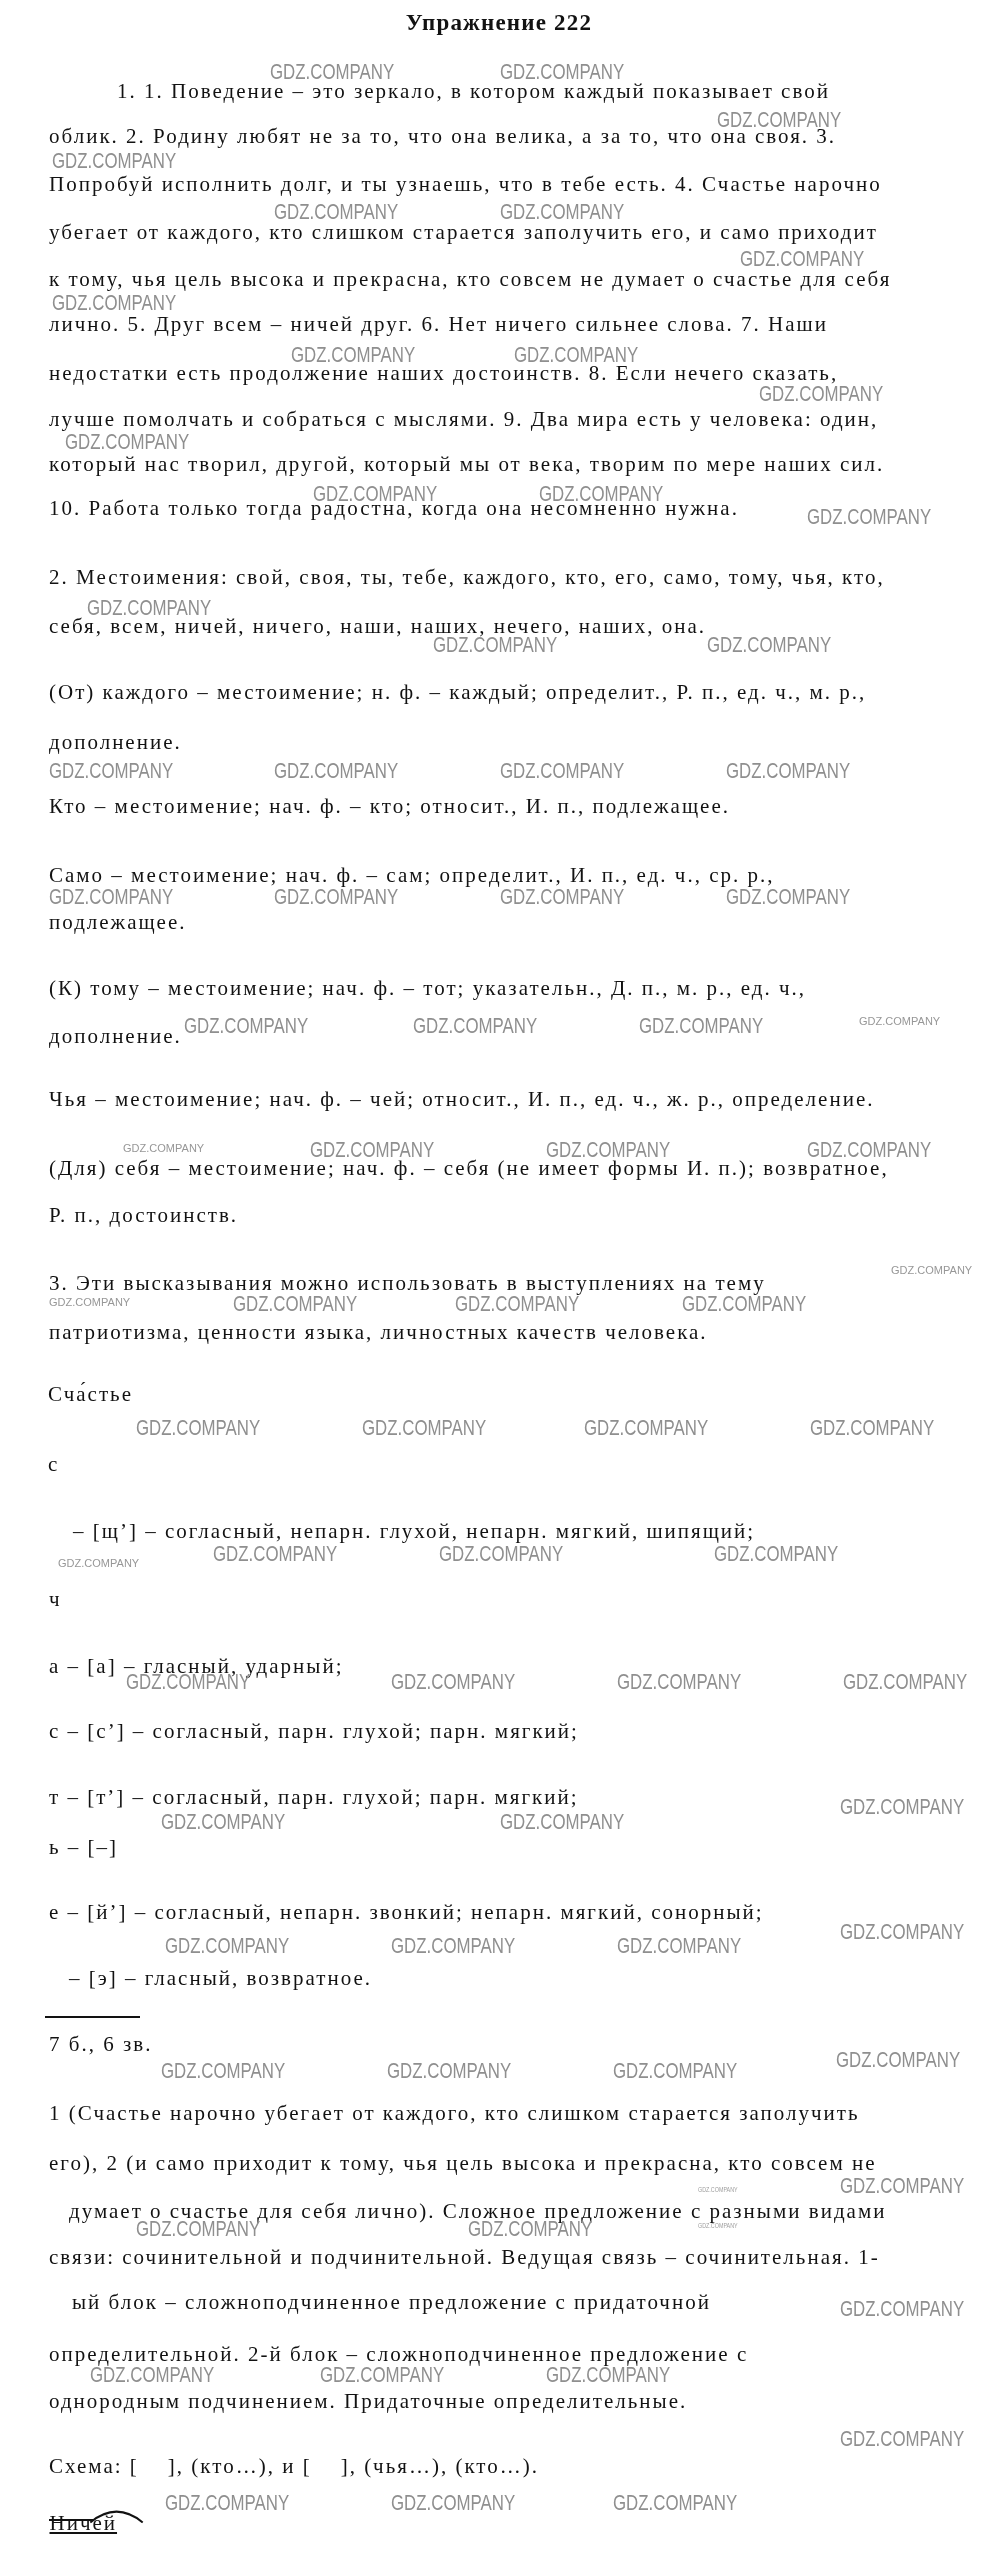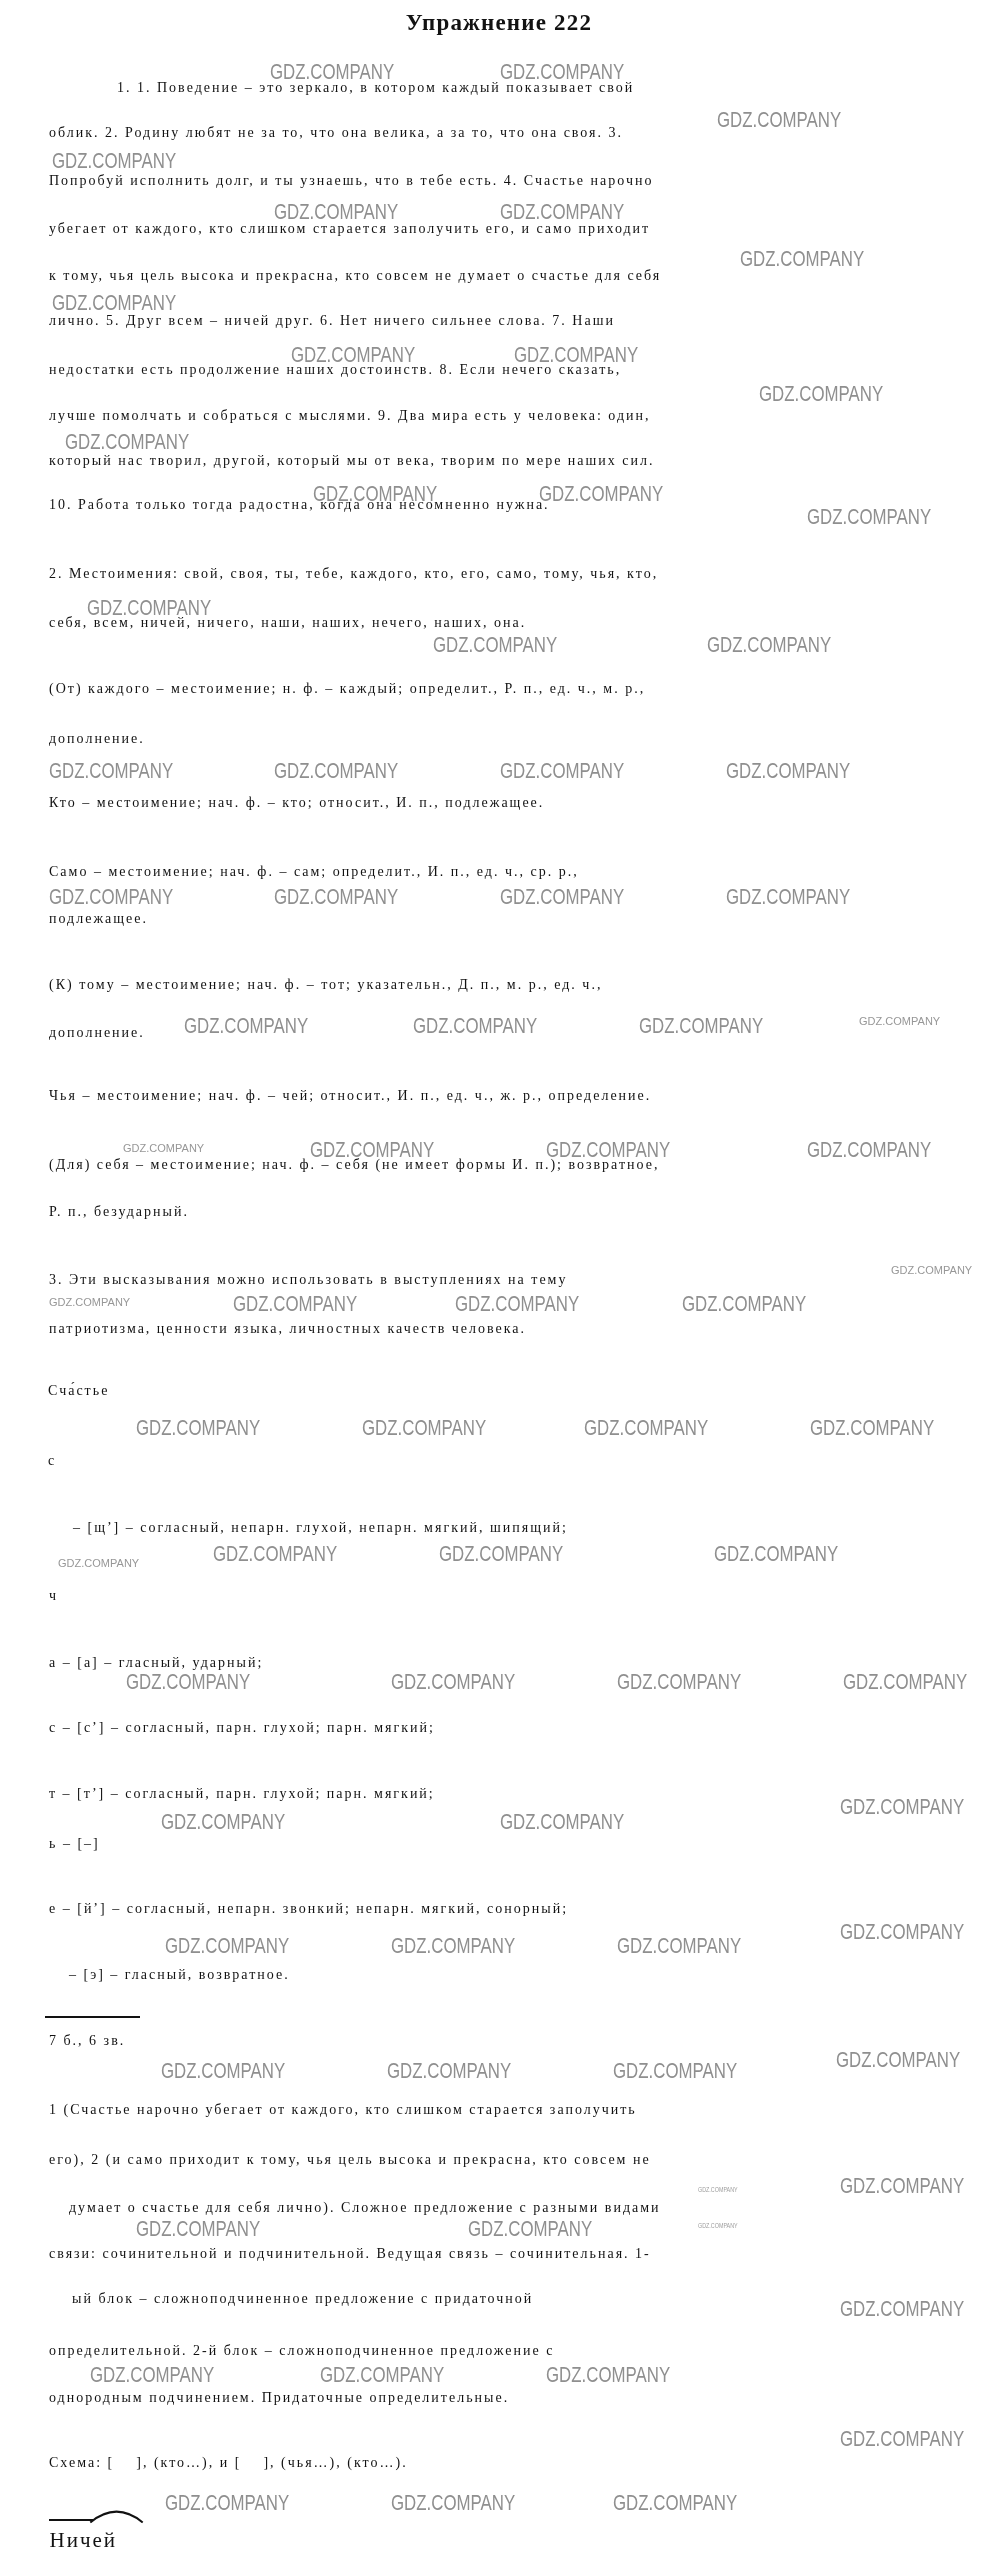--- a/index.html
+++ b/index.html
@@ -2,21 +2,21 @@
 <html style="font-size:12.3px"><head>
 <meta charset="utf-8">
 <style>
   * { margin:0; padding:0; box-sizing:border-box; }
   html,body { background:#ffffff; }
   #page {
     position:relative; width:998px; height:2576px; background:#ffffff;
     overflow:hidden; font-family:"Liberation Serif","DejaVu Serif",serif; color:#121212;
   }
   .line {
-    position:absolute; font-size:14px; letter-spacing:2px; line-height:1.12;
+    position:absolute; font-size:21px; letter-spacing:2px; line-height:1.12;
     white-space:pre; color:#121212;text-align:center;
   }
   .line.title { font-size:23px; font-weight:bold; letter-spacing:1.2px; }
   .wm {
     position:absolute; font-family:"Liberation Sans","DejaVu Sans",sans-serif;
     color:#8f8f8f; white-space:nowrap; transform-origin:0 0; line-height:1;
   }
   .wm-L { font-size:21.6px; transform:scaleX(0.78); }
   .wm-M { font-size:11.6px; transform:scaleX(0.95); color:#979797; }
   .wm-S { font-size:7.7px; transform:scaleX(0.70); color:#9d9d9d; }
@@ -31,21 +31,21 @@
 
 <div id="page">
 
   <div class="divider" id="divider" style="left: 45px; top: 2016px; width: 95px; height: 2.3px;"></div>
 
   <div class="morpheme" style="left:48px; top:2510px;">
     <div class="prefix-line" style="left:0.8px; top:8.5px; width:44px; height:2.3px;"></div>
     <svg style="left:40px; top:-3.1px;" width="57" height="17" viewBox="0 0 74 22">
       <path d="M3,20 Q37,-8 71,20" fill="none" stroke="#121212" stroke-width="2.6"></path>
     </svg>
-    <span class="word" style="left:1.5px; top:18px;">Ничей</span>
+    <span class="word" style="left:1.5px; top:1px;text-decoration:underline;">Ничей</span>
   </div>
 
 <div class="line title" style="left: 0px; right: 0px; text-align: center; top: 10px;">Упражнение 222</div>
     <div class="line" style="left: 117px; top: 80px;">1. 1. Поведение – это зеркало, в котором каждый показывает свой</div>
     <div class="line" style="left: 49px; top: 125px;">облик. 2. Родину любят не за то, что она велика, а за то, что она своя. 3.</div>
     <div class="line" style="left: 49px; top: 173px;">Попробуй исполнить долг, и ты узнаешь, что в тебе есть. 4. Счастье нарочно</div>
     <div class="line" style="left: 49px; top: 268px;">к тому, чья цель высока и прекрасна, кто совсем не думает о счастье для себя</div>
     <div class="line" style="left: 49px; top: 221px;">убегает от каждого, кто слишком старается заполучить его, и само приходит</div>
     <div class="line" style="left: 49px; top: 313px;">лично. 5. Друг всем – ничей друг. 6. Нет ничего сильнее слова. 7. Наши</div>
     <div class="line" style="left: 49px; top: 362px;">недостатки есть продолжение наших достоинств. 8. Если нечего сказать,</div>
@@ -56,21 +56,21 @@
     <div class="line" style="left: 49px; top: 615px;">себя, всем, ничей, ничего, наши, наших, нечего, наших, она.</div>
     <div class="line" style="left: 49px; top: 681px;">(От) каждого – местоимение; н. ф. – каждый; определит., Р. п., ед. ч., м. р.,</div>
     <div class="line" style="left: 49px; top: 731px;">дополнение.</div>
     <div class="line" style="left: 49px; top: 795px;">Кто – местоимение; нач. ф. – кто; относит., И. п., подлежащее.</div>
     <div class="line" style="left: 49px; top: 864px;">Само – местоимение; нач. ф. – сам; определит., И. п., ед. ч., ср. р.,</div>
     <div class="line" style="left: 49px; top: 911px;">подлежащее.</div>
     <div class="line" style="left: 49px; top: 977px;">(К) тому – местоимение; нач. ф. – тот; указательн., Д. п., м. р., ед. ч.,</div>
     <div class="line" style="left: 49px; top: 1025px;">дополнение.</div>
     <div class="line" style="left: 49px; top: 1088px;">Чья – местоимение; нач. ф. – чей; относит., И. п., ед. ч., ж. р., определение.</div>
     <div class="line" style="left: 49px; top: 1157px;">(Для) себя – местоимение; нач. ф. – себя (не имеет формы И. п.); возвратное,</div>
-    <div class="line" style="left: 49px; top: 1204px;">Р. п., безударный.</div>
+    <div class="line" style="left: 49px; top: 1204px;">Р. п., достоинств.</div>
     <div class="line" style="left: 49px; top: 1272px;">3. Эти высказывания можно использовать в выступлениях на тему</div>
     <div class="line" style="left: 49px; top: 1321px;">патриотизма, ценности языка, личностных качеств человека.</div>
     <div class="line" style="left: 48px; top: 1383px;">Сча́стье</div>
     <div class="line" style="left: 48px; top: 1453px;">с</div>
     <div class="line" style="left: 73px; top: 1520px;">– [щ’] – согласный, непарн. глухой, непарн. мягкий, шипящий;</div>
     <div class="line" style="left: 49px; top: 1588px;">ч</div>
     <div class="line" style="left: 49px; top: 1655px;">а – [а] – гласный, ударный;</div>
     <div class="line" style="left: 49px; top: 1720px;">с – [с’] – согласный, парн. глухой; парн. мягкий;</div>
     <div class="line" style="left: 49px; top: 1786px;">т – [т’] – согласный, парн. глухой; парн. мягкий;</div>
     <div class="line" style="left: 49px; top: 1836px;">ь – [–]</div>

